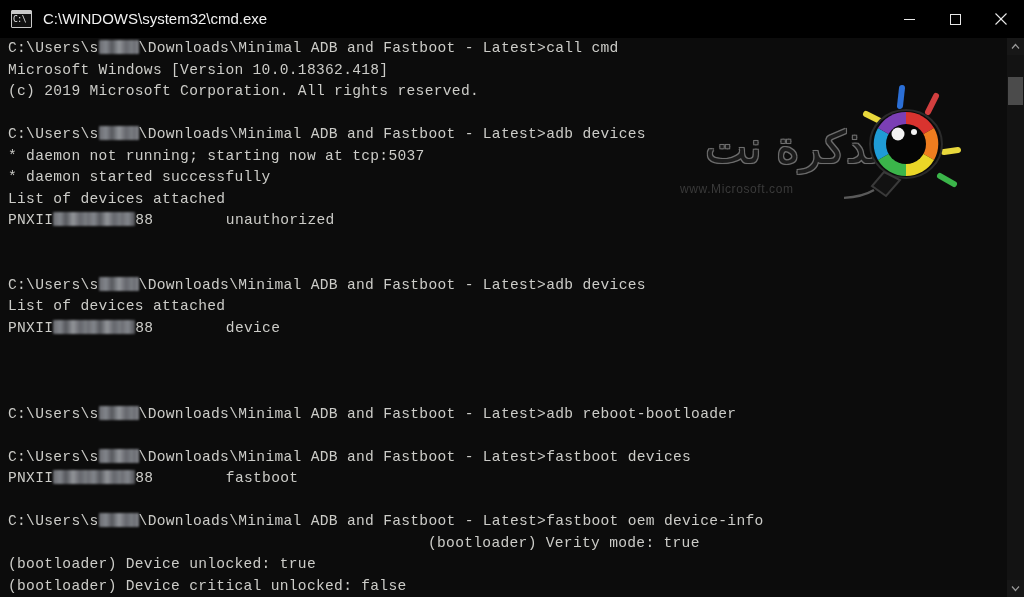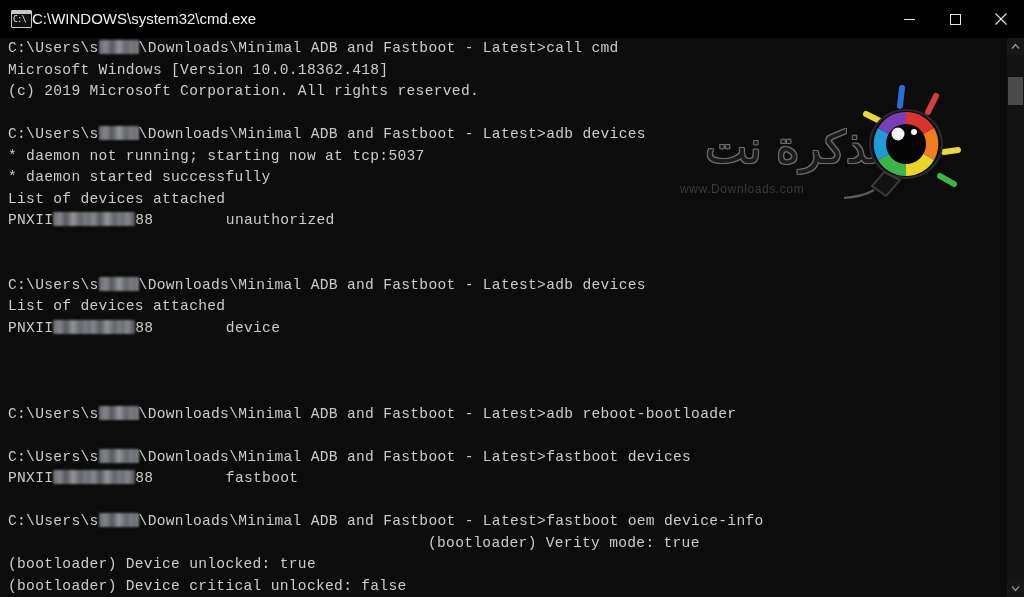--- a/index.html
+++ b/index.html
@@ -58,20 +58,21 @@
   .cmd-icon .glyph {
     position: absolute;
     left: 1px; top: 3px;
     font-family: "DejaVu Sans Mono", monospace;
     font-size: 8px;
     line-height: 12px;
     color: #e8e8e8;
     letter-spacing: -0.5px;
   }
   #titlebar-text {
+    margin-left: 11px;
     color: #f0f0f0;
     font-family: "Liberation Sans", sans-serif;
     font-size: 15px;
     line-height: 18px;
     white-space: nowrap;
     overflow: hidden;
     text-overflow: ellipsis;
   }
   #window-controls {
     display: flex;
@@ -239,21 +240,21 @@
           <line x1="12.5" y1="1.5" x2="1.5" y2="12.5" stroke="#e8e8e8" stroke-width="1.1"></line>
         </svg>
       </div>
     </div>
   </div>
 
   <div id="console">
 
     <div id="watermark">
       <div class="arabic">تذكرة نت</div>
-      <div class="site">www.Downloads.com</div>
+      <div class="site">www.Microsoft.com</div>
       <svg class="bulb" width="120" height="120" viewBox="0 0 120 120">
 
         <g stroke-linecap="round" stroke-width="6">
           <line x1="58" y1="8" x2="56" y2="26" stroke="#2b6fd6"></line>
           <line x1="92" y1="16" x2="84" y2="32" stroke="#d23f3f"></line>
           <line x1="22" y1="34" x2="38" y2="42" stroke="#e8d83c"></line>
           <line x1="100" y1="72" x2="114" y2="70" stroke="#e8d83c"></line>
           <line x1="96" y1="96" x2="110" y2="104" stroke="#3bb54a"></line>
         </g>
 

